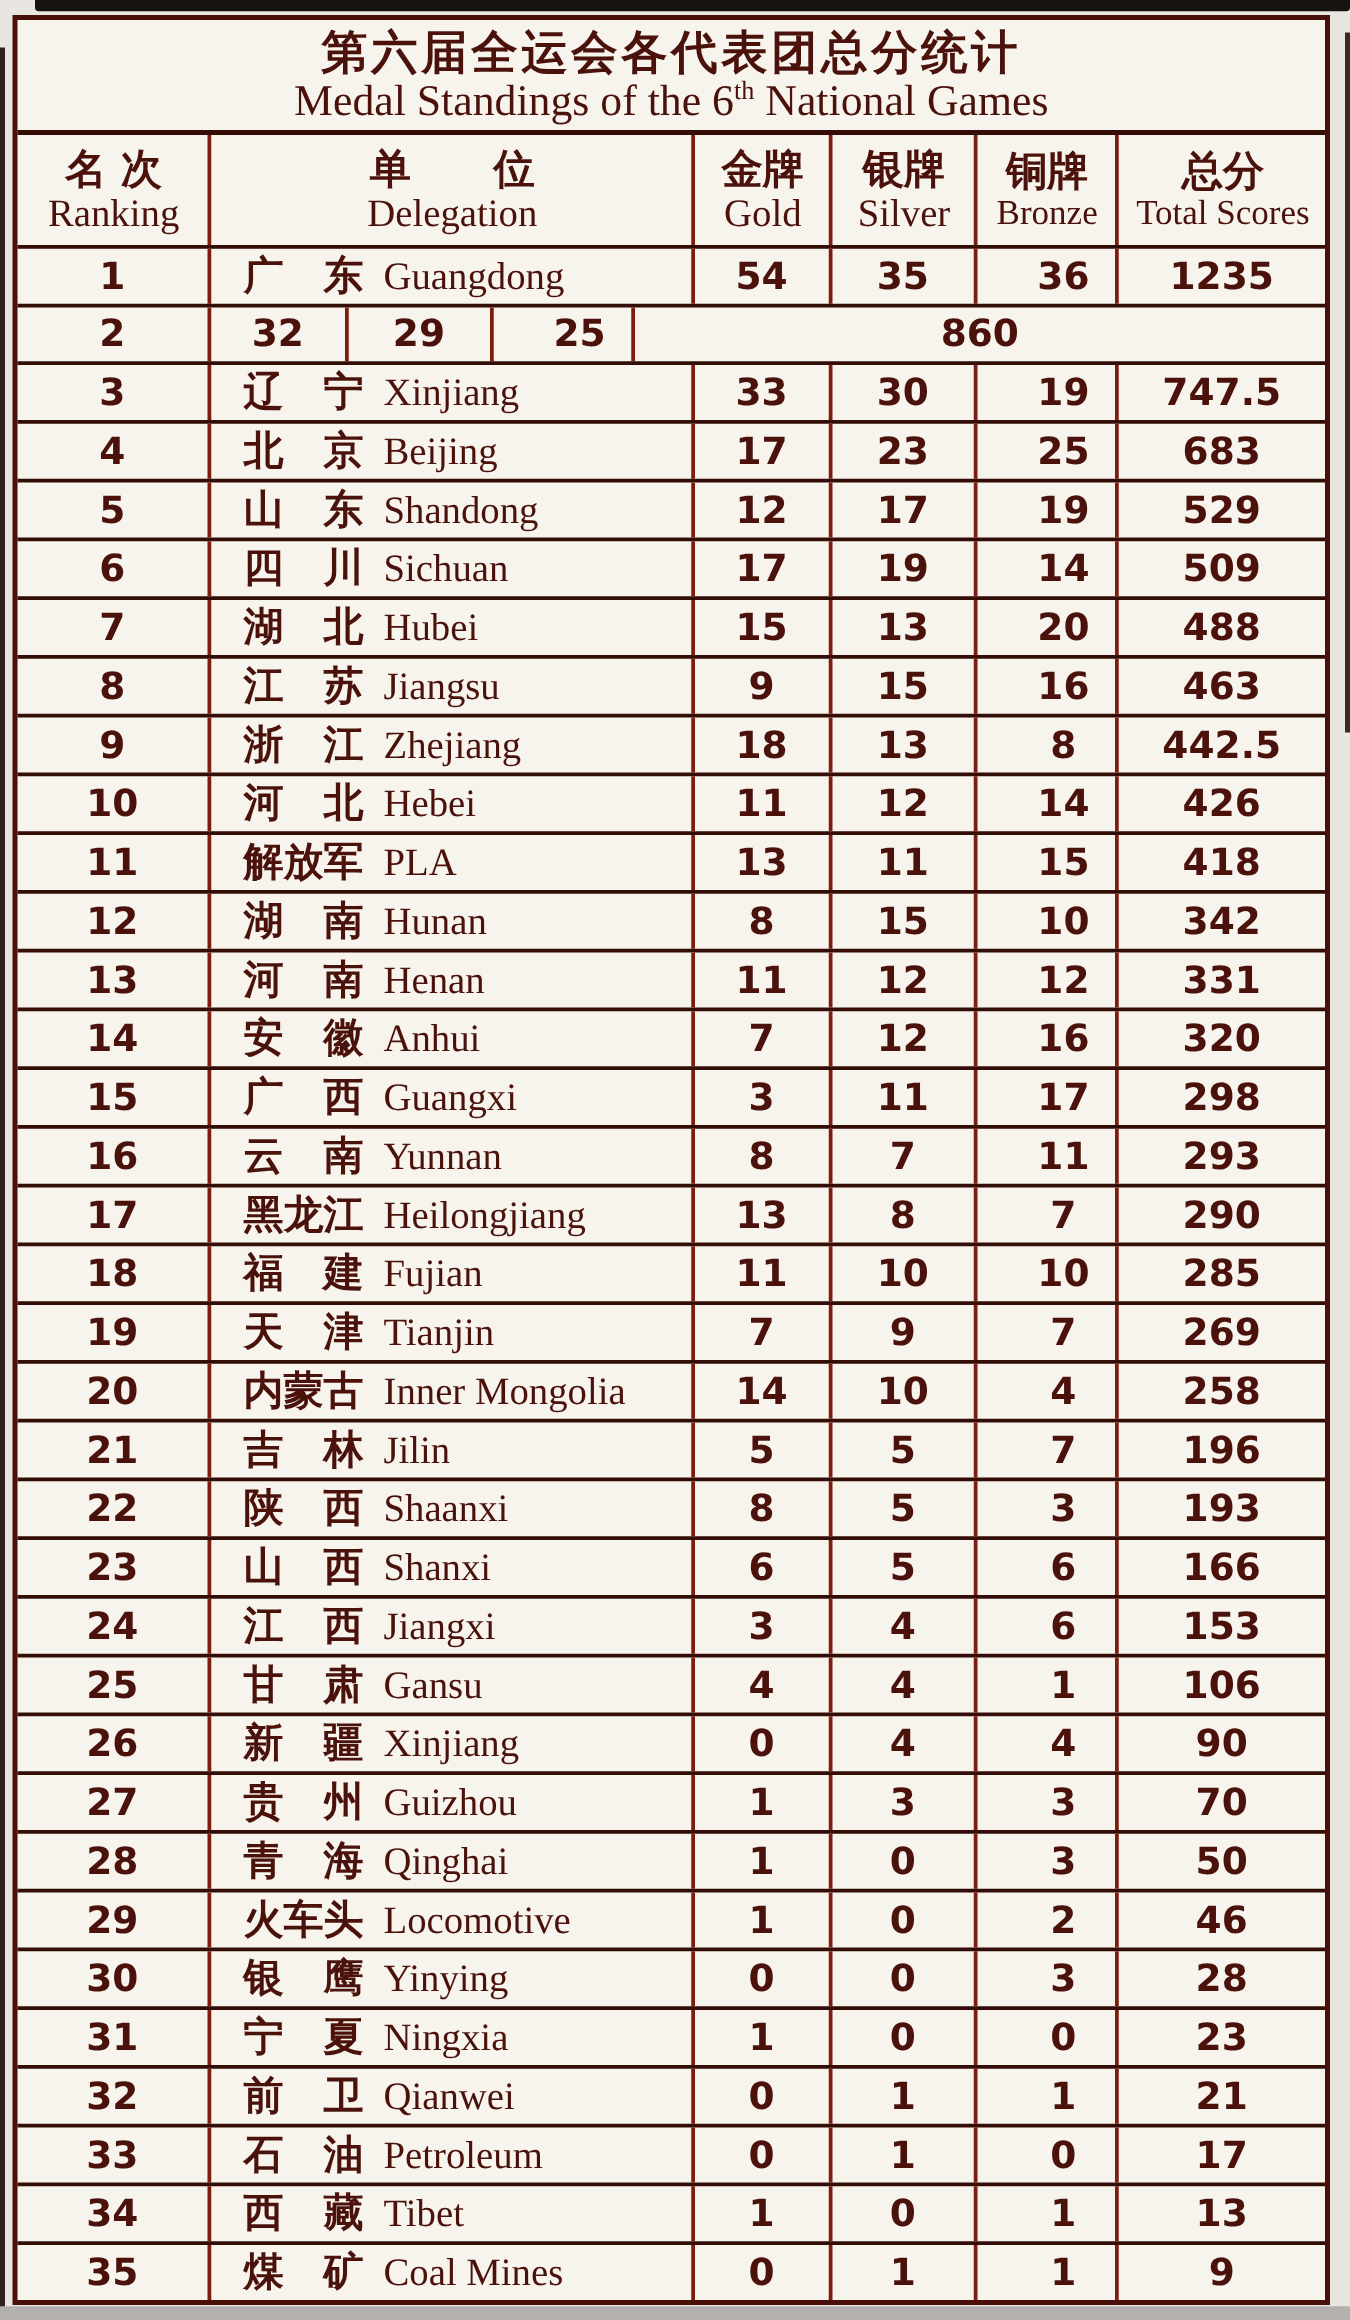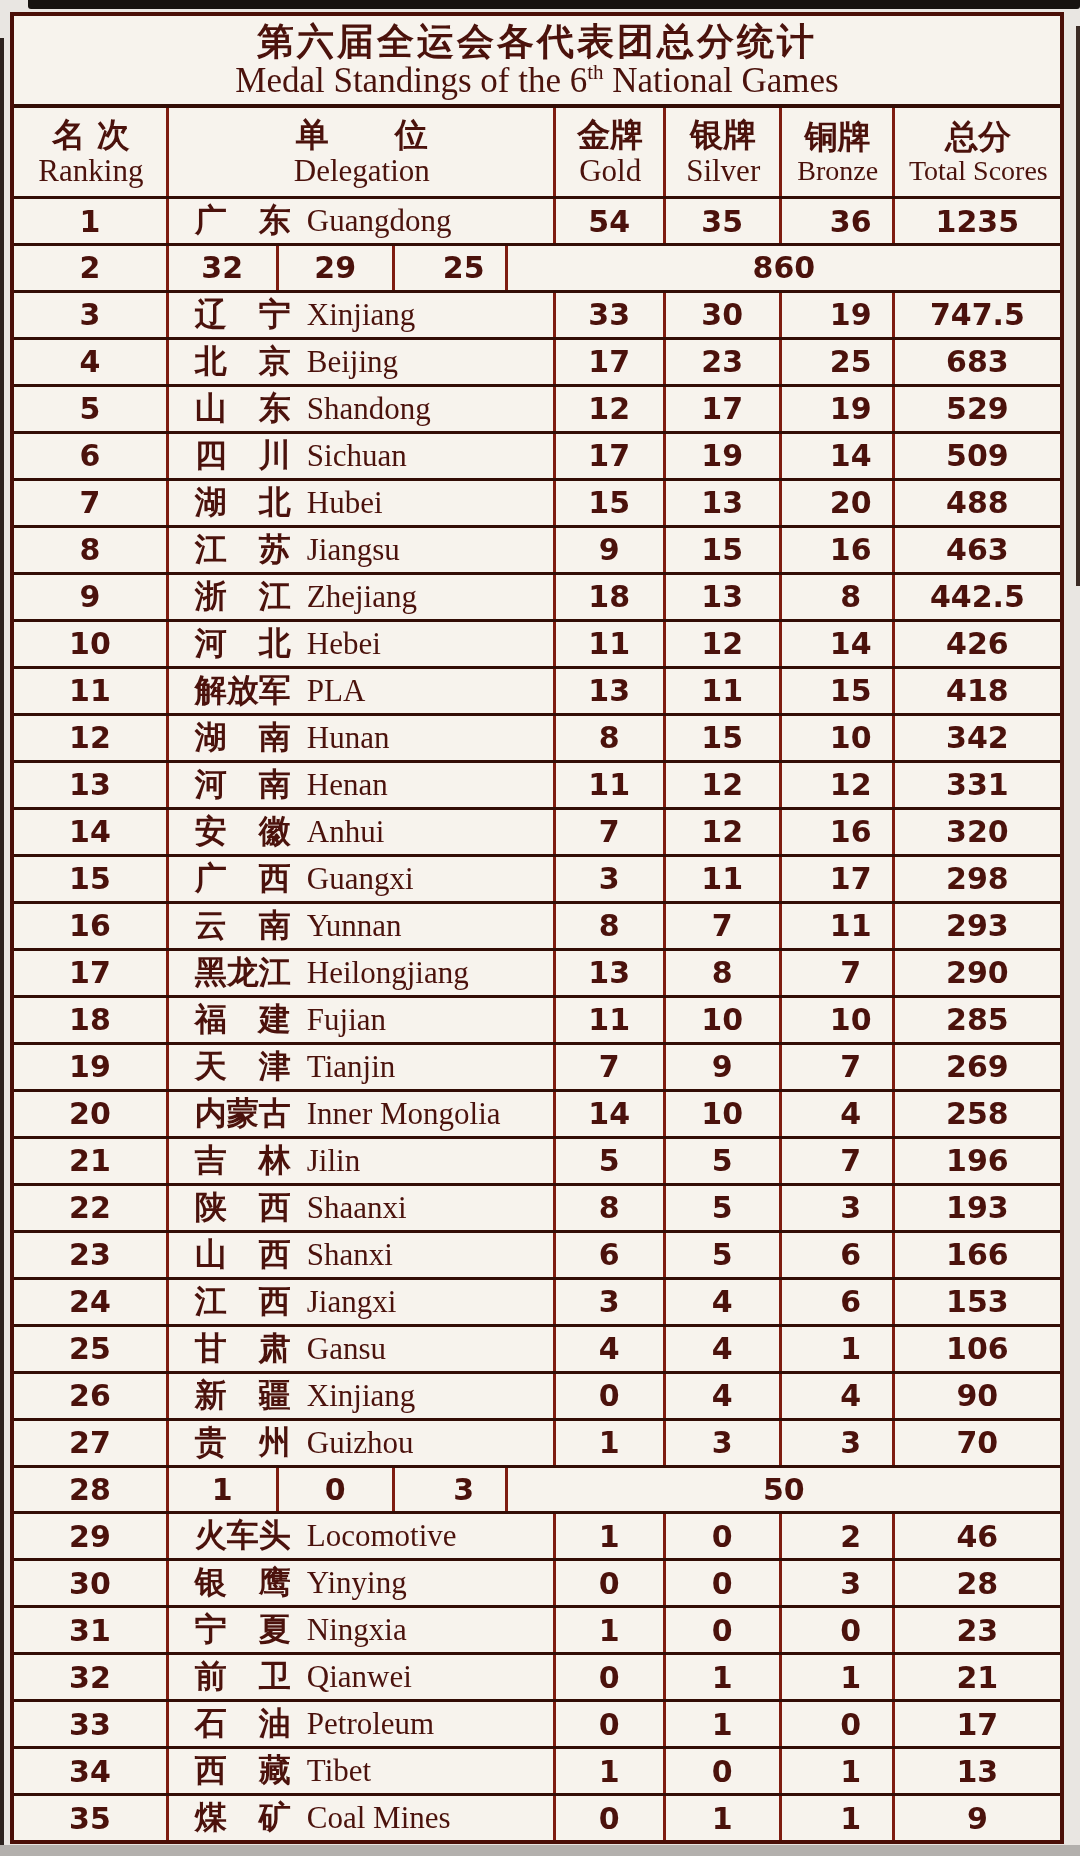--- a/index.html
+++ b/index.html
@@ -413,20 +413,24 @@
               <span class="zh">贵　州</span>
               <span class="en">Guizhou</span>
             </div>
             <div class="cell c-gold num">1</div>
             <div class="cell c-silver num">3</div>
             <div class="cell c-bronze num">3</div>
             <div class="cell c-total num">70</div>
           </div>
           <div class="row">
             <div class="cell c-rank num">28</div>
+            <div class="cell c-del">
+              <span class="zh">青　海</span>
+              <span class="en">Qinghai</span>
+            </div>
             <div class="cell c-gold num">1</div>
             <div class="cell c-silver num">0</div>
             <div class="cell c-bronze num">3</div>
             <div class="cell c-total num">50</div>
           </div>
           <div class="row">
             <div class="cell c-rank num">29</div>
             <div class="cell c-del">
               <span class="zh">火车头</span>
               <span class="en">Locomotive</span>

